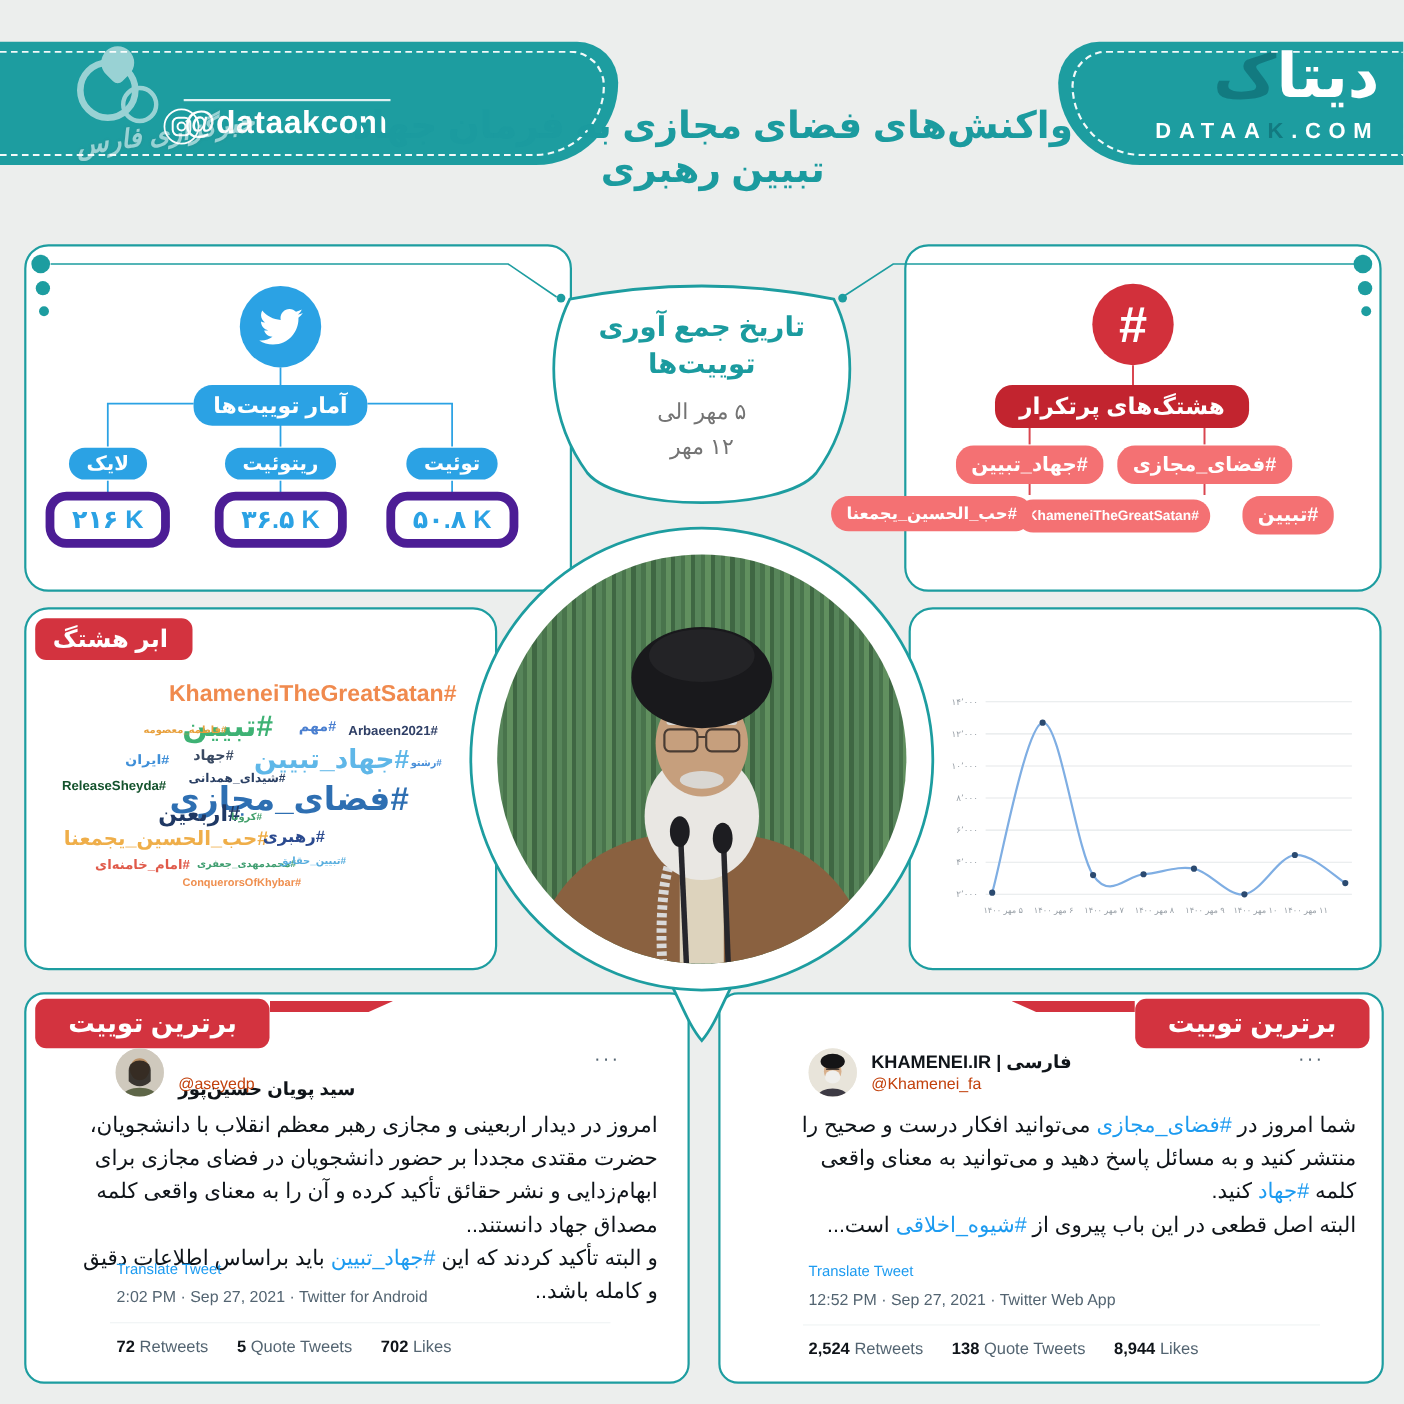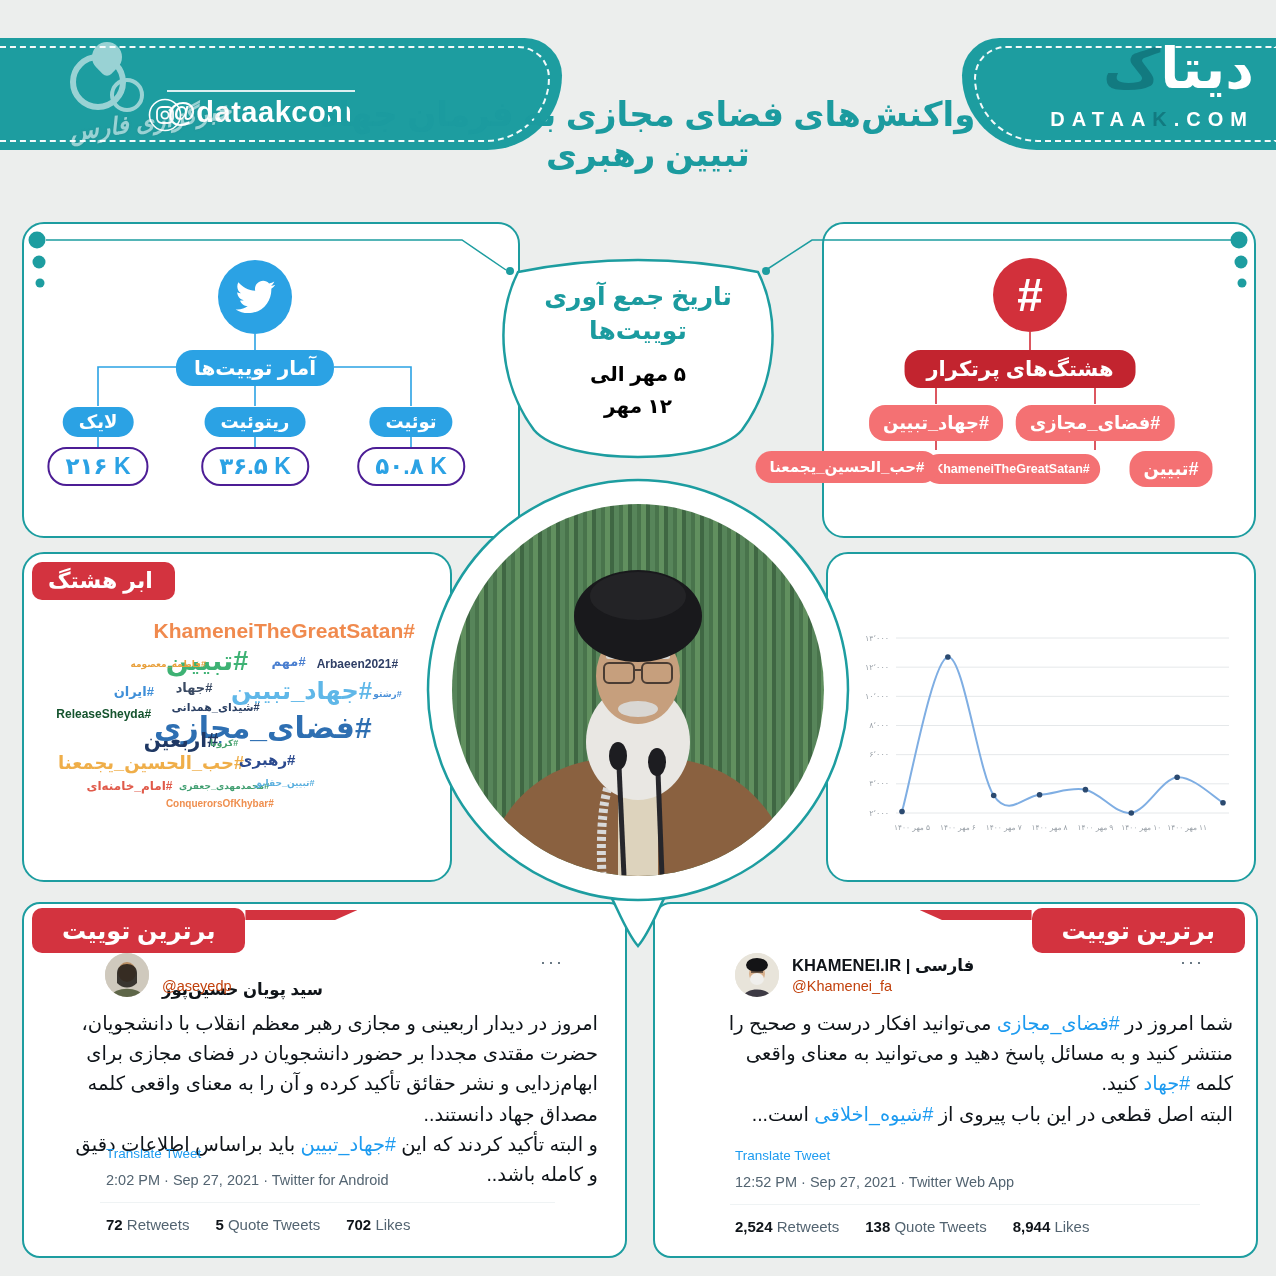--- a/index.html
+++ b/index.html
@@ -21,33 +21,33 @@
   .page-title{position:absolute;left:318px;top:94px;width:660px;text-align:center;direction:rtl;font-size:34px;font-weight:bold;color:#1b9b9f;}
   .logo-fa{position:absolute;right:22px;top:0px;direction:rtl;color:#fff;font-size:56px;font-weight:bold;line-height:1.1;}
   .logo-fa .dark{color:#127a80;}
   .logo-en{position:absolute;right:22px;top:70px;color:#fff;font-size:20px;font-weight:bold;letter-spacing:7px;}
   .logo-en .dark{color:#127a80;}
   
   .card{position:absolute;background:#fff;border:2.5px solid #1d9da0;border-radius:22px;box-sizing:border-box;}
   
   .cpos{position:absolute;transform:translateX(-50%);white-space:nowrap;}
   .bluepill{background:#2ba2e4;color:#fff;font-weight:bold;border-radius:17px;padding:6px 18px;font-size:20px;direction:rtl;}
-  .valuepill{background:#fff;border:2px solid #4c1d95;color:#2ba2e4;font-weight:bold;border-radius:19px;padding:4px 16px;font-size:23px;direction:ltr;min-width:60px;text-align:center;}
+  .valuepill{background:#fff;border:8px solid #4c1d95;color:#2ba2e4;font-weight:bold;border-radius:19px;padding:4px 16px;font-size:23px;direction:ltr;min-width:60px;text-align:center;}
   .redpill-dark{background:#c2242f;color:#fff;font-weight:bold;border-radius:16px;padding:7px 22px;font-size:21px;direction:rtl;}
   .salmonpill{background:#f47173;color:#fff;font-weight:bold;border-radius:16px;padding:7px 14px;font-size:18px;direction:rtl;}
   .iconcircle{position:absolute;transform:translate(-50%,-50%);width:74px;height:74px;border-radius:50%;display:flex;align-items:center;justify-content:center;}
   .rbadge{position:absolute;background:#d3333f;color:#fff;font-weight:bold;display:flex;align-items:center;justify-content:center;border-radius:10px;direction:rtl;}
   .panel-badge{height:38px;padding:0 22px;font-size:22px;}
   .tweet-badge{height:45px;padding:0 30px;font-size:24px;}
   .tail-r::after{content:"";position:absolute;left:100%;top:2px;width:112px;height:10px;background:#d3333f;clip-path:polygon(0 0,100% 0,80% 100%,0 100%);}
   .tail-l::before{content:"";position:absolute;right:100%;top:2px;width:112px;height:10px;background:#d3333f;clip-path:polygon(0 0,100% 0,100% 100%,20% 100%);}
   
   .shield-t{position:absolute;transform:translateX(-50%);left:638px;text-align:center;direction:rtl;white-space:nowrap;}
   .shield-title{color:#1b9b9f;font-weight:bold;font-size:25px;}
-  .shield-range{color:#000000;font-size:20px;font-weight:bold;}
+  .shield-range{color:#737373;font-size:20px;font-weight:normal;}
   
   #cloud-box{position:absolute;left:22px;top:552px;width:430px;height:330px;overflow:hidden;border-radius:22px;}
   .cw{position:absolute;transform:translate(-50%,-50%);font-weight:bold;white-space:nowrap;}
   
   #photo{position:absolute;left:452px;top:504px;width:372px;height:372px;border-radius:50%;overflow:hidden;
     background:repeating-linear-gradient(90deg,#57855a 0 5px,#49744c 5px 9px,#61905f 9px 14px,#3f6743 14px 18px);}
   
   .t-name{position:absolute;font-size:16.5px;font-weight:bold;color:#0f1419;direction:rtl;white-space:nowrap;}
   .t-handle{position:absolute;font-size:14.5px;color:#c2410c;}
   .t-more{position:absolute;font-size:18px;color:#536471;letter-spacing:2px;cursor:pointer;}

